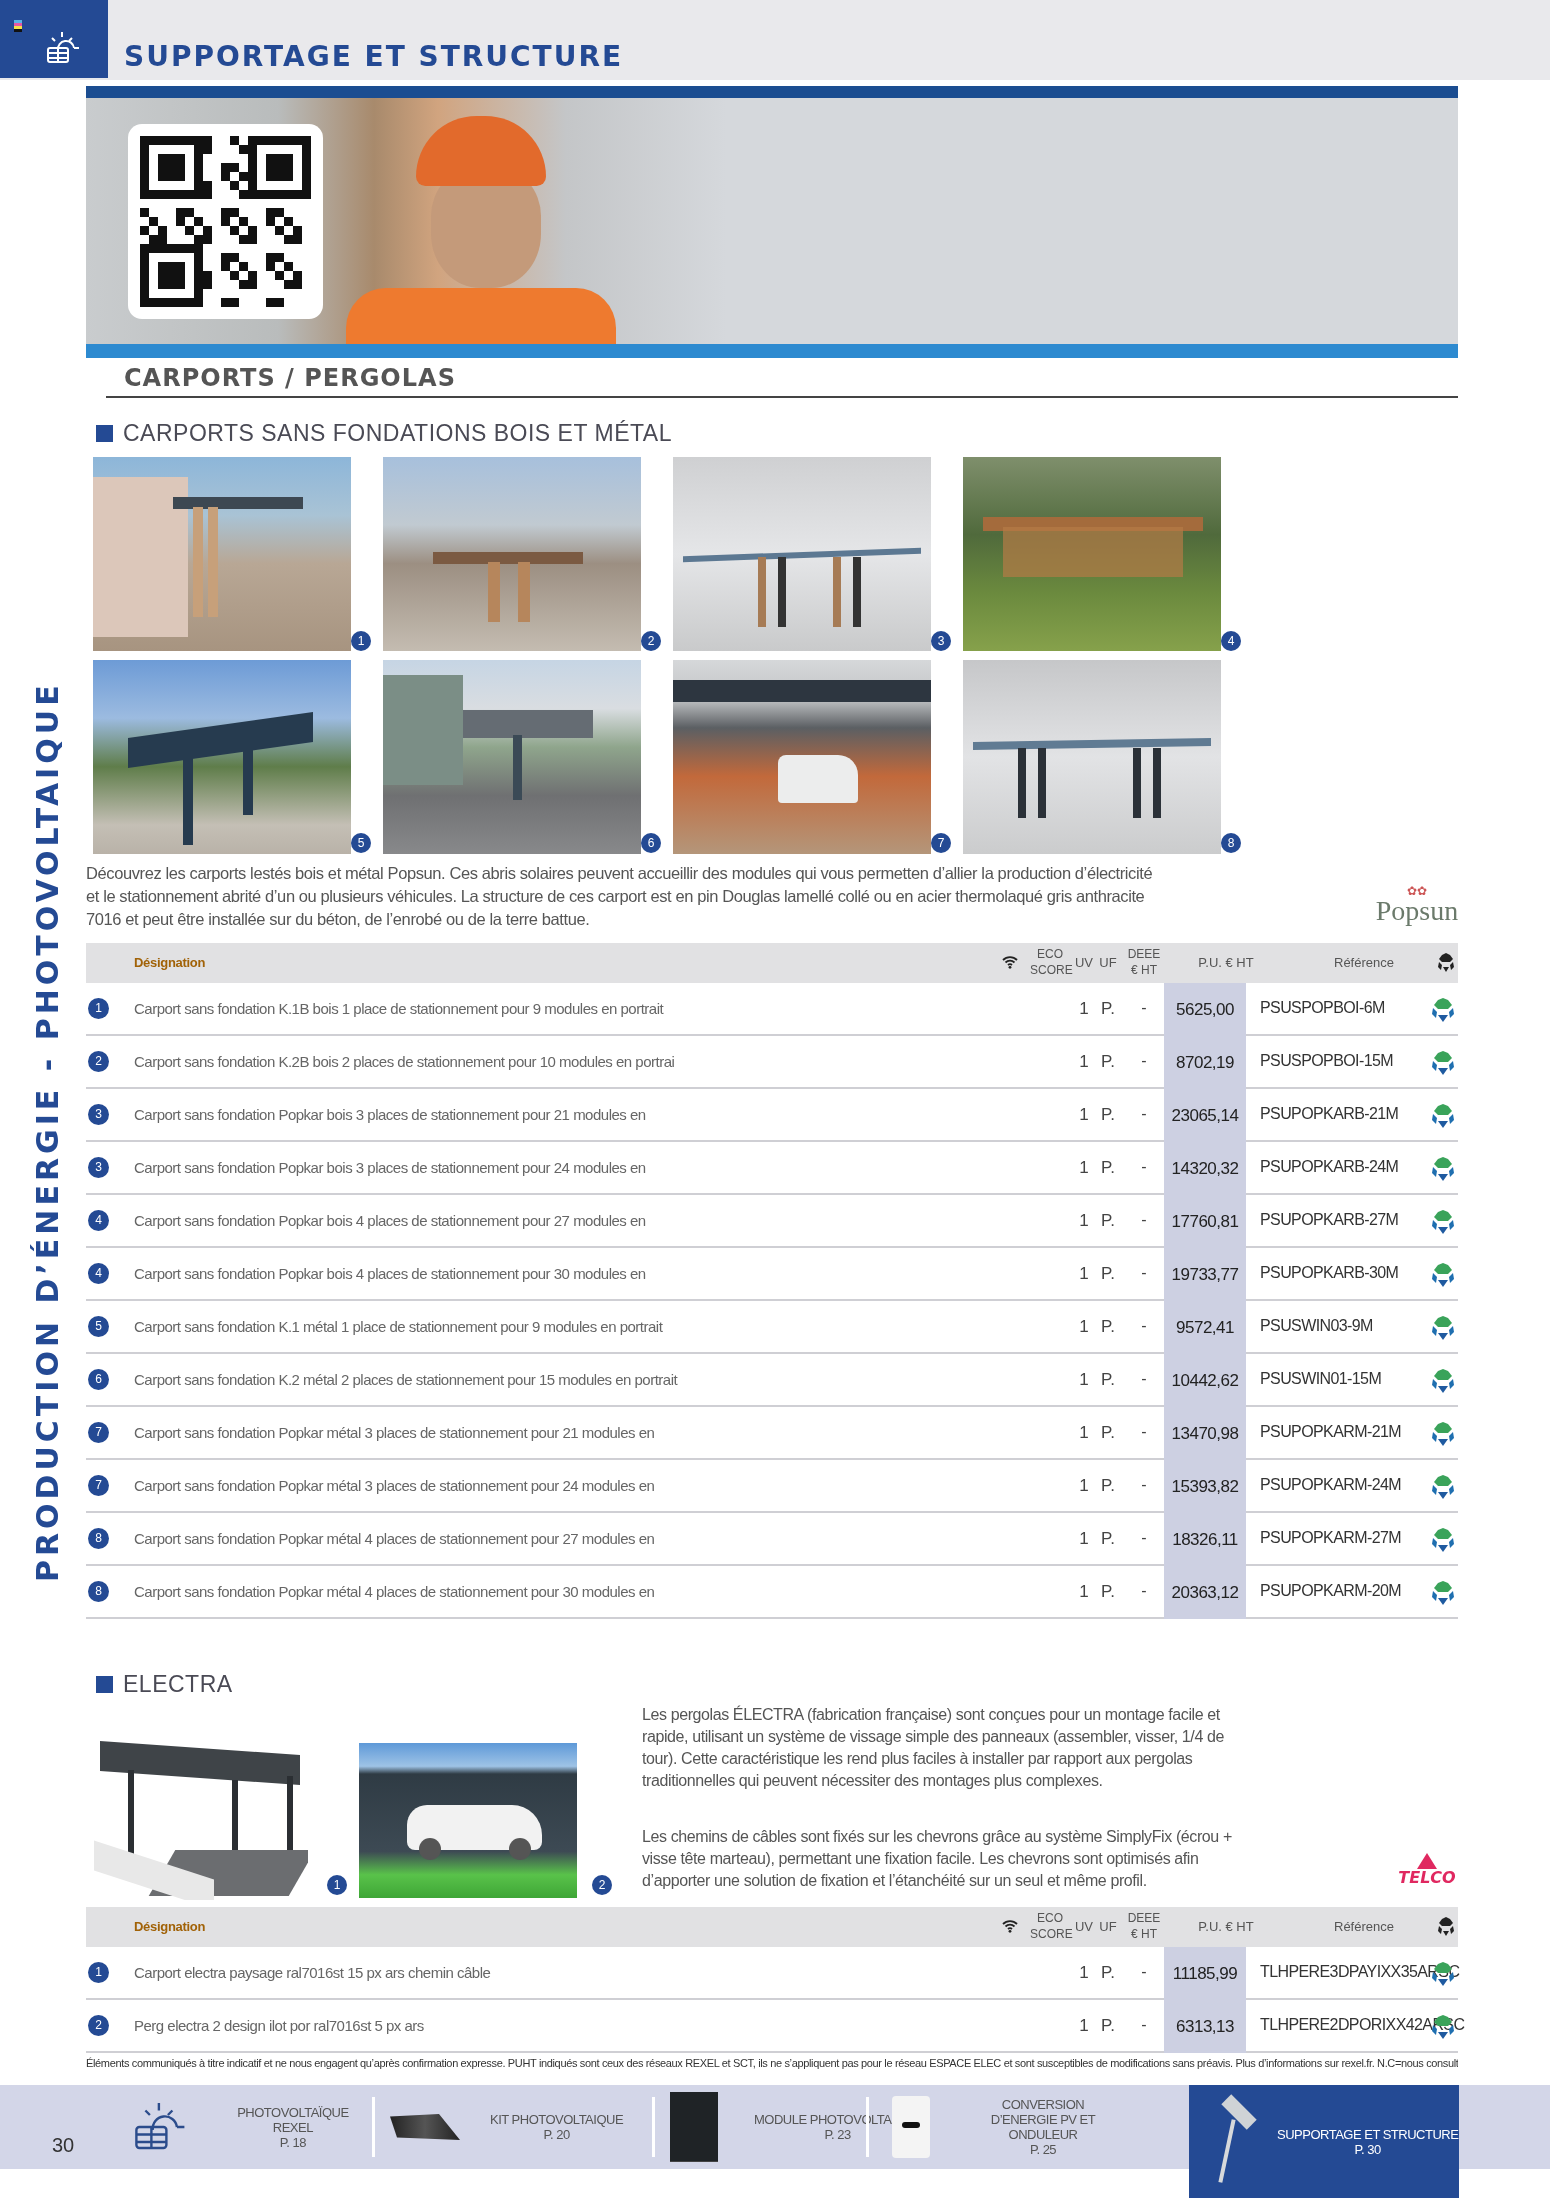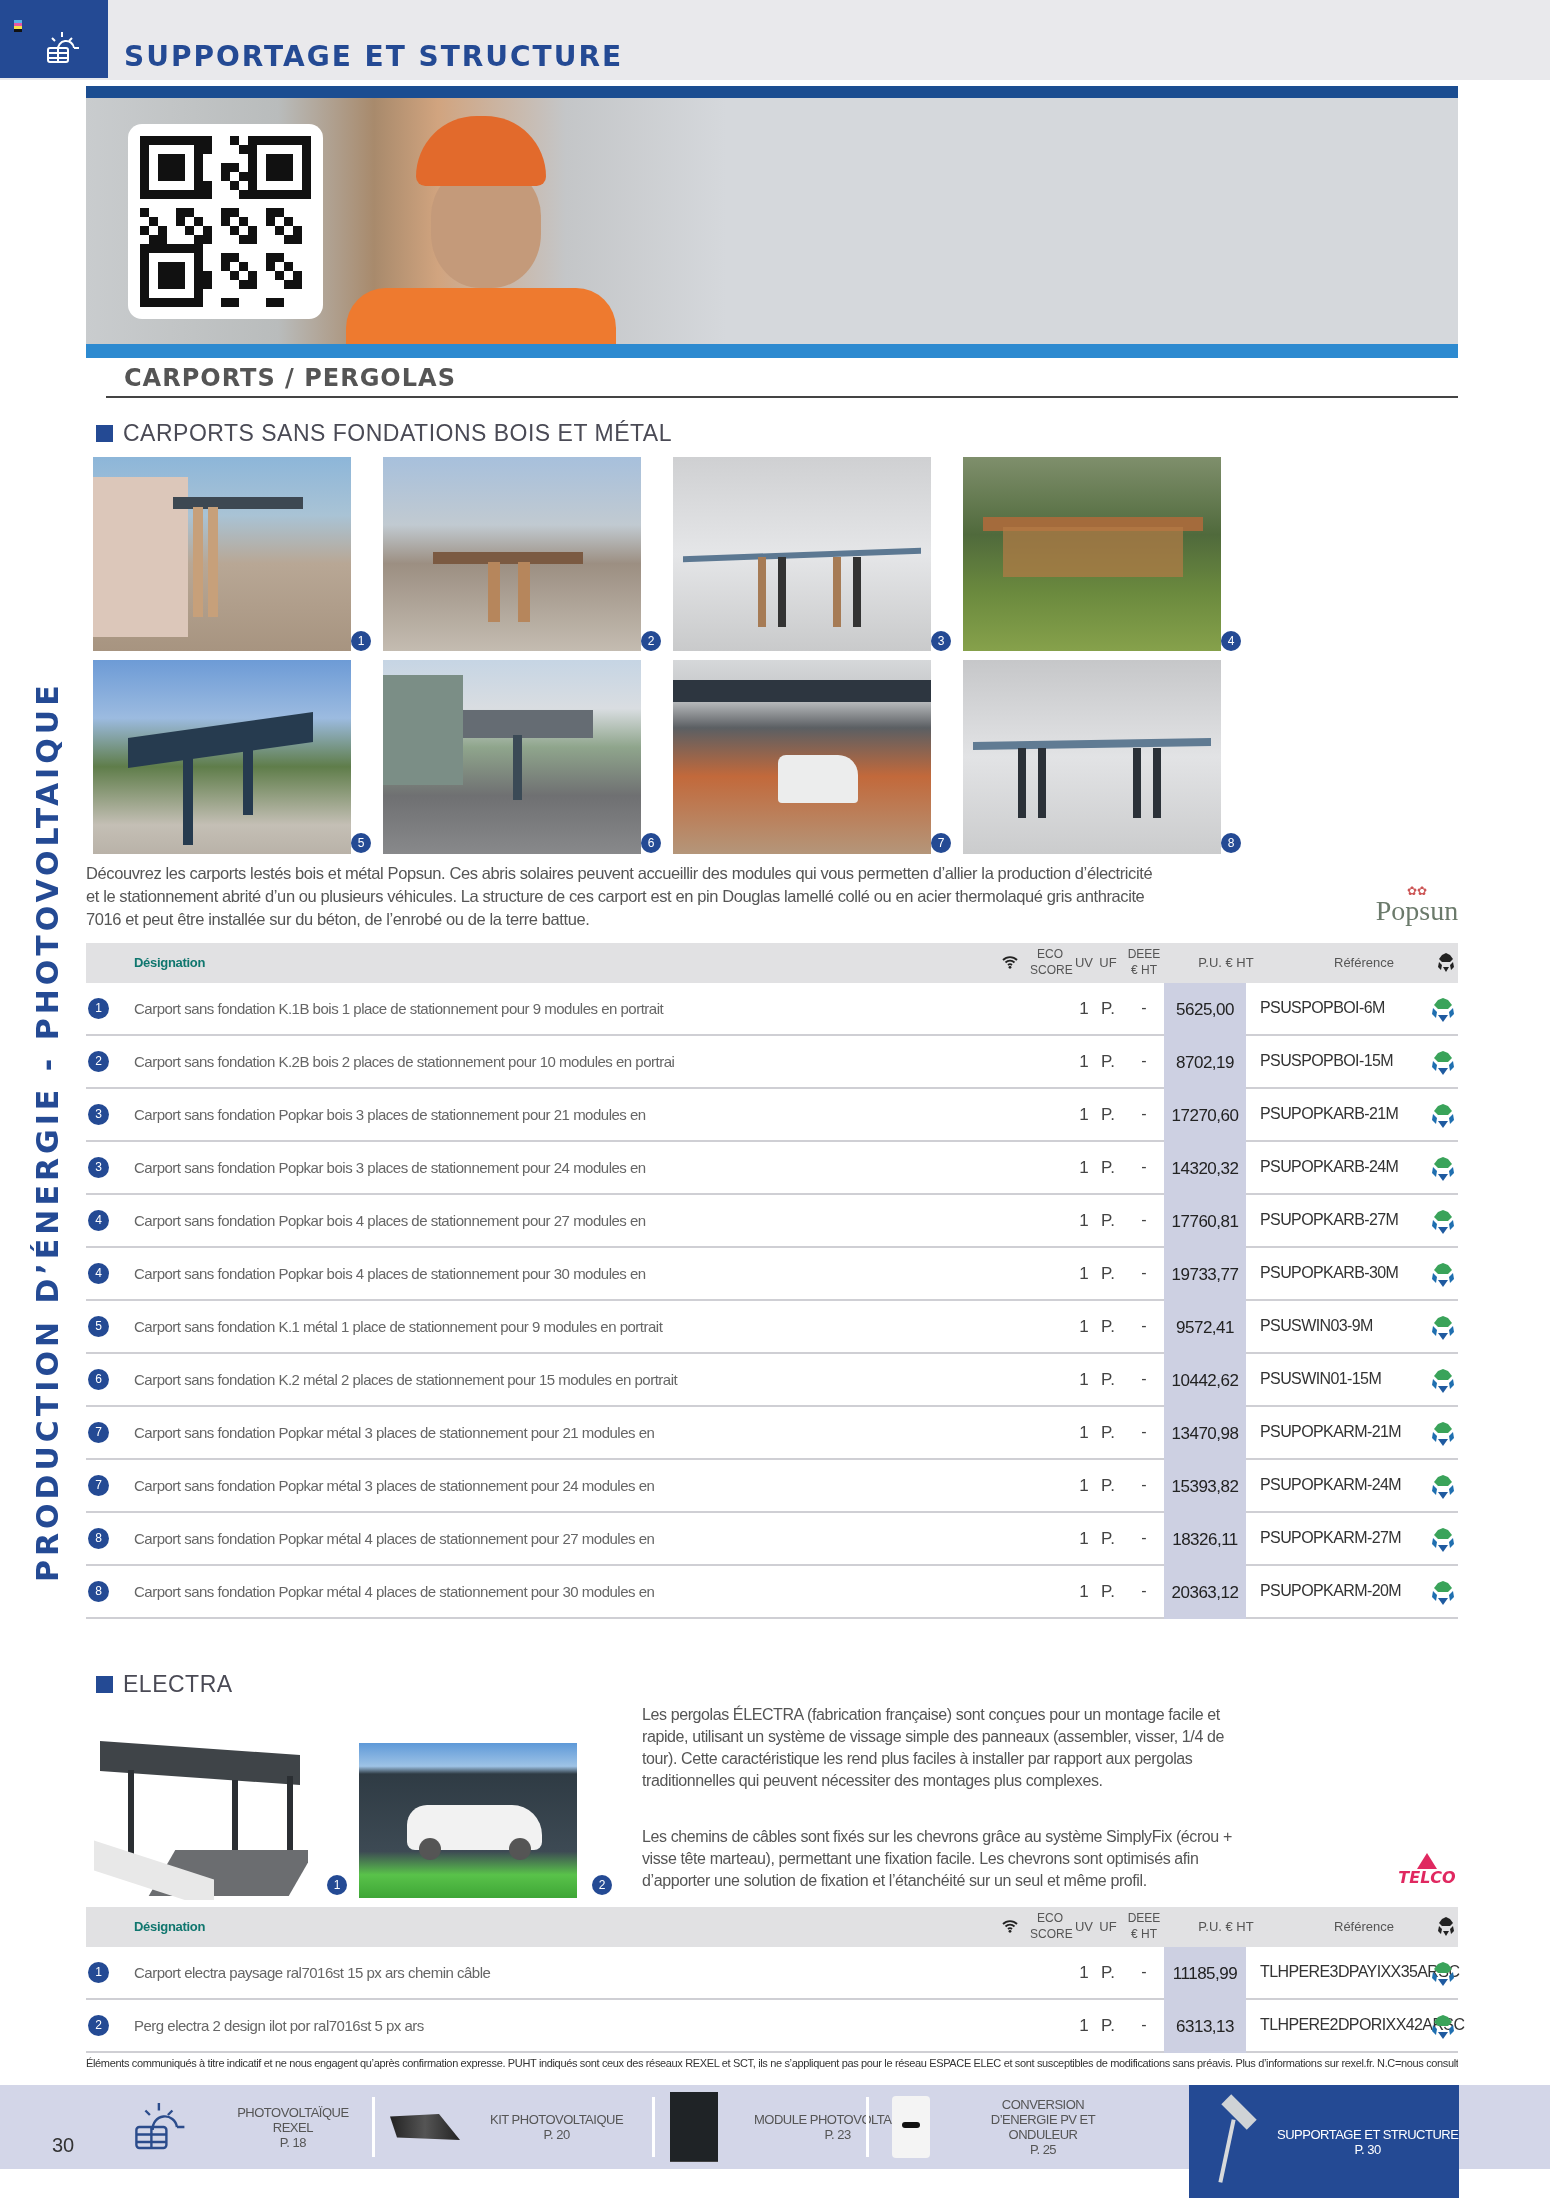--- a/index.html
+++ b/index.html
@@ -54,21 +54,21 @@
   .brand-popsun .flowers { color: #c55; font-size: 12px; line-height: 12px; }
   .brand-popsun .name { font-family: "Liberation Serif", serif; font-size: 28px; color: #6b7a6b; line-height: 28px; }
   .brand-telco { position: absolute; left: 1396px; top: 1853px; width: 62px; text-align: center; }
   .brand-telco .tower { width: 0; height: 0; margin: 0 auto; border-left: 10px solid transparent; border-right: 10px solid transparent; border-bottom: 16px solid #e02860; }
   .brand-telco .name { font-family: "DejaVu Sans", sans-serif; font-weight: bold; font-style: italic; font-size: 16px; color: #e02860; line-height: 18px; }
 
   
   .table { position: absolute; left: 86px; width: 1372px; }
   .thead { position: relative; height: 40px; background: #e1e1e3; font-size: 13px; color: #555; }
   .thead > * { position: absolute; }
-  .th-designation { left: 48px; top: 12px; font-weight: bold; font-size: 13px; color: #0f766e; letter-spacing: -0.3px; }
+  .th-designation { left: 48px; top: 12px; font-weight: bold; font-size: 13px; color: #a16207; letter-spacing: -0.3px; }
   .th-wifi { left: 916px; top: 12px; }
   .th-eco { left: 944px; top: 3px; width: 40px; text-align: center; line-height: 16px; font-size: 12px; }
   .th-uv { left: 988px; top: 12px; width: 20px; text-align: center; }
   .th-uf { left: 1012px; top: 12px; width: 20px; text-align: center; }
   .th-deee { left: 1040px; top: 3px; width: 36px; text-align: center; line-height: 16px; font-size: 12px; }
   .th-pu { left: 1078px; top: 12px; width: 124px; text-align: center; }
   .th-ref { left: 1208px; top: 12px; width: 140px; text-align: center; }
   .th-eco-icon { left: 1350px; top: 9px; }
   .row { position: relative; height: 53px; border-bottom: 2px solid #cfcfd4; font-size: 16px; color: #444; }
   .row > * { position: absolute; }
@@ -614,21 +614,21 @@
         </svg>
       </div>
       <div class="row">
         <span class="num">
           <span class="num-badge" style="display:block">3</span>
         </span>
         <span class="desc">Carport sans fondation Popkar bois 3 places de stationnement pour 21 modules en</span>
         <span class="uv">1</span>
         <span class="uf">P.</span>
         <span class="deee">-</span>
-        <span class="pu">17270,60</span>
+        <span class="pu">23065,14</span>
         <span class="ref">PSUPOPKARB-21M</span>
         <svg class="eco" width="26" height="28" viewBox="0 0 26 28">
           <path d="M13 2l5 2 4 5-4 4H8L4 9l4-5z" fill="#3aa35a"></path>
           <path d="M3 12l4 4-1 6-4-4z M23 12l-4 4 1 6 4-4z" fill="#1f6fb0"></path>
           <path d="M8 19h10l-5 7z" fill="#1f5aa0"></path>
         </svg>
       </div>
       <div class="row">
         <span class="num">
           <span class="num-badge" style="display:block">3</span>

